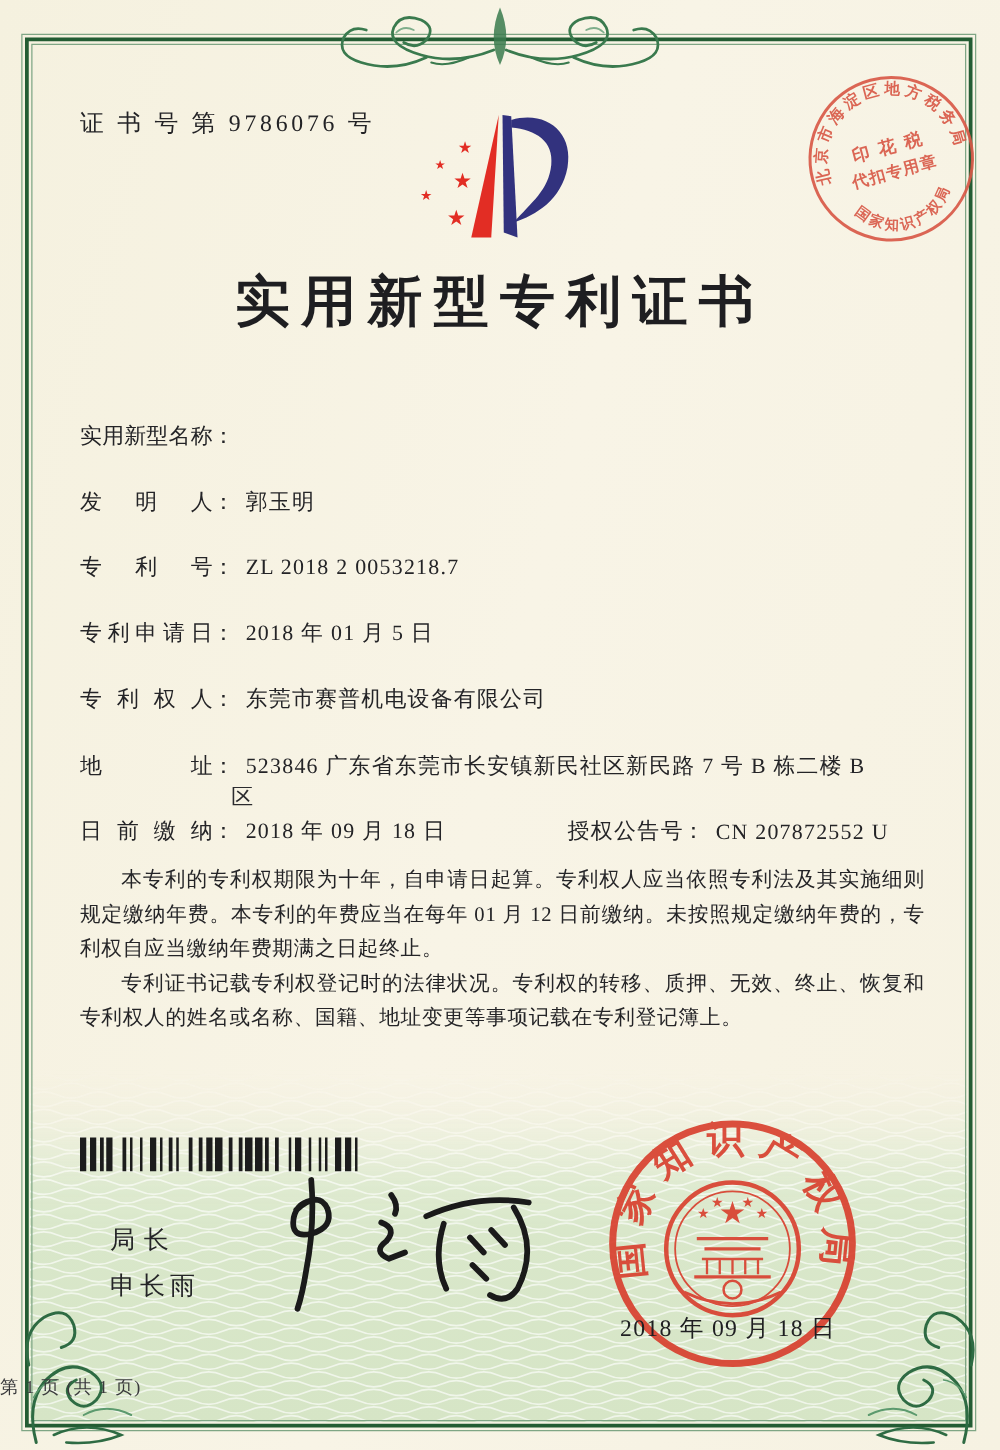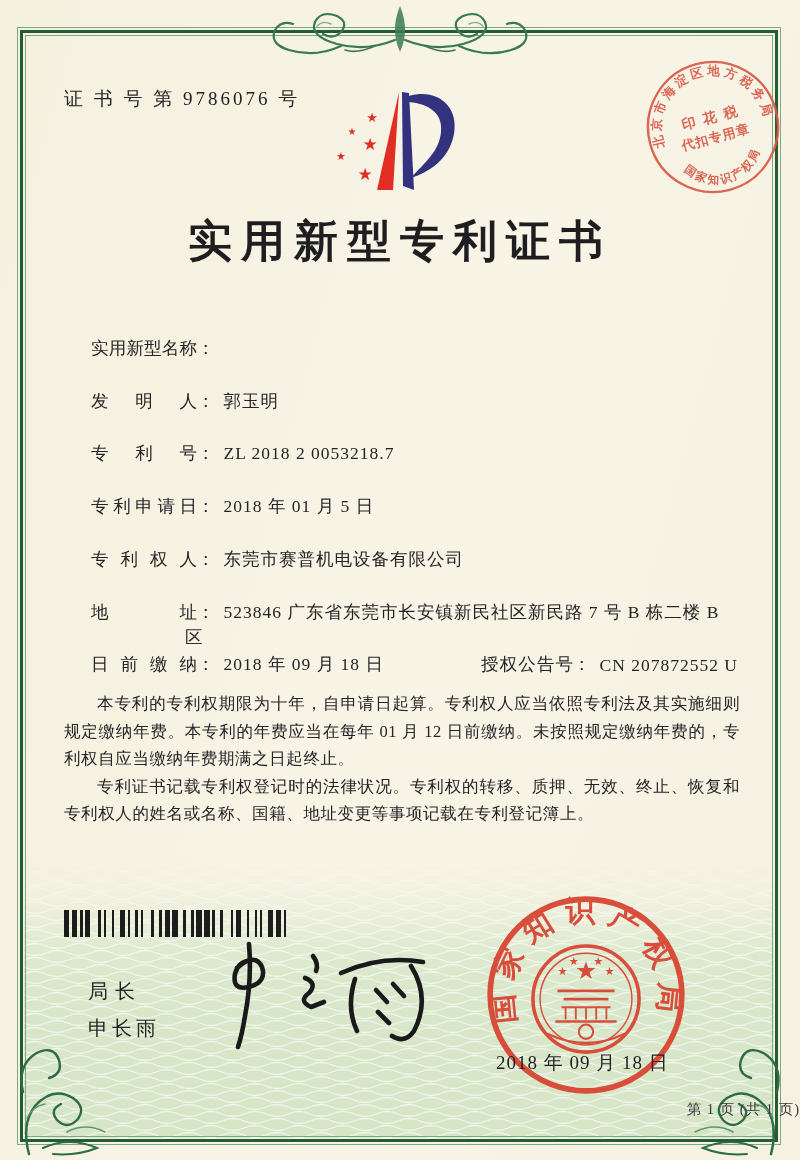--- a/index.html
+++ b/index.html
@@ -24,21 +24,21 @@
   
   .cert-no{position:absolute;left:64px;top:86px;font-size:19px;letter-spacing:3px;color:#232326;}
   .logo{position:absolute;left:323px;top:80px;}
   .tax-stamp{position:absolute;left:638px;top:52px;}
   .title{
     position:absolute;left:0;top:212px;width:100%;text-align:center;
     font-size:44px;font-weight:bold;letter-spacing:9px;color:#1e1e21;
   }
   
   .fields{position:absolute;left:64px;top:0;width:680px;font-size:17.5px;}
-  .frow{position:absolute;display:flex;align-items:baseline;white-space:nowrap;margin-left:27px;}
+  .frow{position:absolute;display:flex;align-items:baseline;white-space:nowrap;}
   .flabel{display:inline-block;width:106px;text-align:justify;text-align-last:justify;color:#242427;}
   .fcolon{display:inline-block;color:#242427;}
   .fvalue{margin-left:9px;letter-spacing:1px;color:#242427;}
   .addr2{position:absolute;left:121px;top:625px;font-size:17.5px;letter-spacing:1px;}
   .grant-right{position:absolute;left:390px;top:0;display:flex;align-items:flex-end;}
   .grant-right .flabel{width:92px;}
   
   .body-text{position:absolute;left:64px;top:690px;width:676px;font-size:16.5px;line-height:27.5px;letter-spacing:.6px;color:#242427;}
   .body-text p{margin:0;text-indent:2em;text-align:justify;}
   
@@ -46,21 +46,21 @@
   .barcode span{display:inline-block;height:100%;}
   .barcode .b{background:#1c1c1c;}
   
   .sig-title{position:absolute;left:88px;top:978px;font-size:20px;letter-spacing:7px;color:#242427;}
   .sig-name{position:absolute;left:88px;top:1015px;font-size:20px;letter-spacing:4px;color:#242427;}
   .sig-script{position:absolute;left:185px;top:938px;}
   
   .grant-seal{position:absolute;left:484px;top:893px;}
   .seal-date{position:absolute;left:496px;top:1050px;font-size:19px;letter-spacing:1px;color:#1f1f22;}
   
-  .footer{position:absolute;left:0;top:1100px;width:100%;text-align:right;font-size:14.5px;letter-spacing:1px;color:#39393c;}
+  .footer{position:absolute;left:0;top:1100px;width:100%;text-align:left;font-size:14.5px;letter-spacing:1px;color:#39393c;}
   
   .orn-top{position:absolute;left:245px;top:0;}
   .orn-bl{position:absolute;left:13px;top:1028px;}
   .orn-br{position:absolute;left:677px;top:1028px;}
 </style>
 </head>
 <body>
 
 <div class="green-zone">
   <svg id="waves" width="750" height="290">

